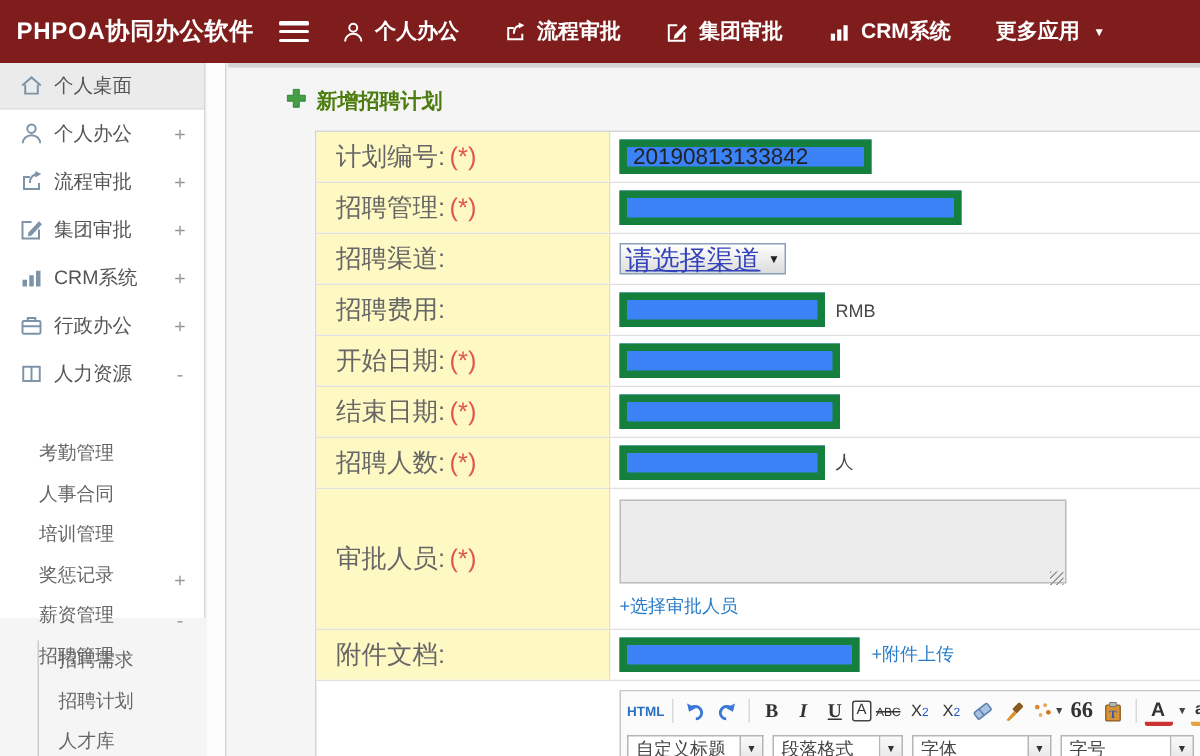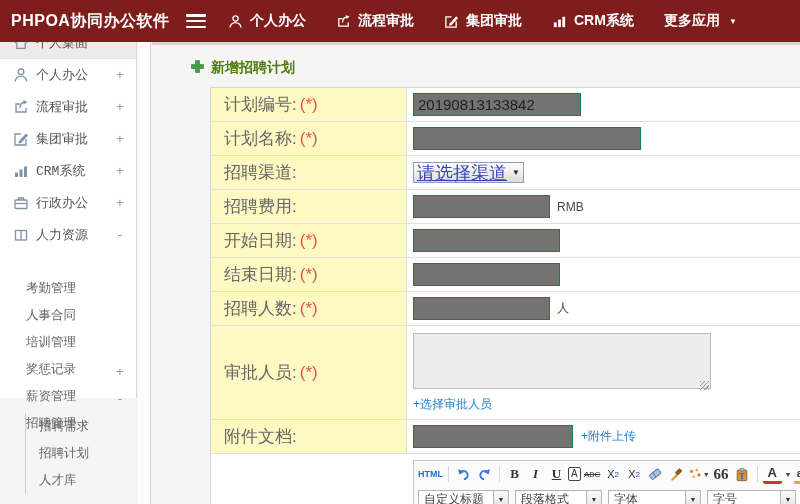--- a/index.html
+++ b/index.html
@@ -13,22 +13,22 @@
   .hamburger { width:20px; height:14px; display:flex; flex-direction:column;
     justify-content:space-between; margin-right:22px; cursor:pointer; }
   .hamburger i { display:block; height:2.5px; background:#fff; border-radius:1px; }
   .topnav { display:flex; align-items:center; gap:30px; }
   .topnav .nav-item { display:flex; align-items:center; gap:7px; font-size:14px;
     font-weight:bold; cursor:pointer; white-space:nowrap; }
   .topnav svg { display:block; }
   .caret { font-size:8px; margin-left:2px; }
 
   
-  .sidebar { position:absolute; left:0; top:28px; width:137px; height:370px;
-    background:#fff; border-right:1px solid #d8d8d8;font-family:Liberation Mono, monospace; }
+  .sidebar { position:absolute; left:0; top:42px; width:137px; height:370px;
+    background:#fff; border-right:1px solid #d8d8d8; }
   .side-item { height:32px; display:flex; align-items:center; padding:0 10px 0 13px;
     color:#555; font-size:13px; cursor:pointer; }
   .side-item.active { height:31px; background:#ebebeb; border-bottom:1px solid #e0e0e0; }
   .side-item .s-icon { width:16px; height:16px; margin-right:7px; flex:0 0 16px; }
   .side-item .s-label { flex:1; }
   .expander { color:#999; font-size:13px; width:12px; text-align:center; }
   .side-sub { }
   .sub-item { height:27px; display:flex; align-items:center; padding:0 10px 0 26px;
     color:#666; font-size:12.5px; cursor:pointer; }
   .sub-item .s-label { flex:1;margin-top:47px; }
@@ -50,21 +50,21 @@
   .form-table { margin-left:58px; width:720px; background:#fff;
     border:1px solid #d6d6d6; border-right:none; }
   .frow { display:flex; border-bottom:1px solid #e0e0e0; min-height:34px; }
   .frow:last-child { border-bottom:none; }
   .label-cell { width:196px; flex:0 0 196px; background:#fef9c3;
     border-right:1px solid #ddd; display:flex; align-items:center; gap:3px;
     padding-left:13px; font-size:17px; color:#666; }
   .req { color:#e05555; }
   .field-cell { flex:1; display:flex; align-items:center; padding-left:6px;
     background:#fff; font-size:12px; color:#444; }
-  .inp { height:23px; border:1px solid #15803d; background:#737373; padding:0 4px;
+  .inp { height:23px; border:5px solid #15803d; background:#3b82f6; padding:0 4px;
     font-size:13px; color:#222; font-family:inherit; }
   .inp.big { font-size:15px; }
   .w168{width:168px} .w228{width:228px} .w137{width:137px} .w147{width:147px} .w160{width:160px}
   .suffix { margin-left:7px; font-size:12px; color:#444; }
   .sel { height:21px; border:1px solid #8aa0b8; background:linear-gradient(#ffffff,#dcdcdc);
     display:flex; align-items:center; gap:5px; padding:0 3px; cursor:pointer; }
   .sel .sel-text { font-size:18px; color:#3344bb; text-decoration:underline; }
   .sel .sel-caret { font-size:8px; color:#222; }
   .col { flex-direction:column; align-items:flex-start; justify-content:center; }
   .ta-wrap { position:relative; margin-top:7px; }
@@ -294,21 +294,21 @@
         <span>计划编号:</span>
         <span class="req">(*)</span>
       </div>
       <div class="field-cell">
         <input class="inp big w168" type="text" value="20190813133842" style="">
       </div>
     </div>
 
     <div class="frow">
       <div class="label-cell">
-        <span>计划名称:</span>
+        <span>招聘管理:</span>
         <span class="req">(*)</span>
       </div>
       <div class="field-cell">
         <input class="inp w228" type="text" style="">
       </div>
     </div>
 
     <div class="frow">
       <div class="label-cell">
         <span>招聘渠道:</span>

